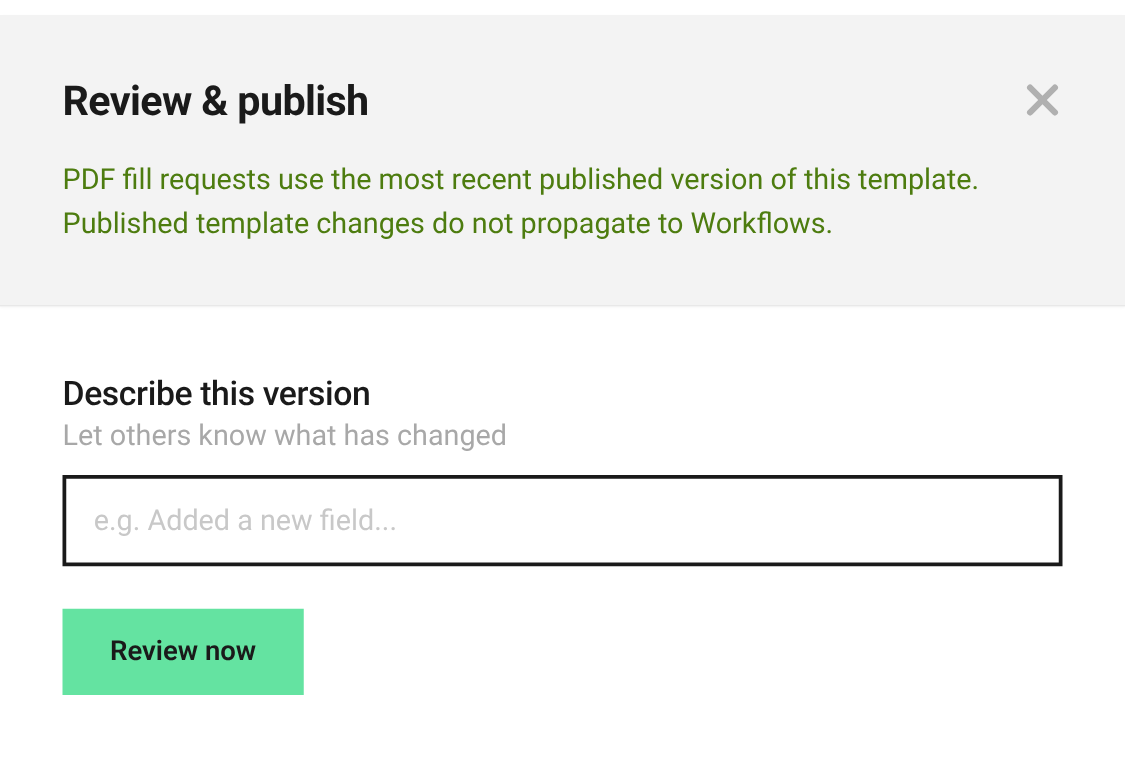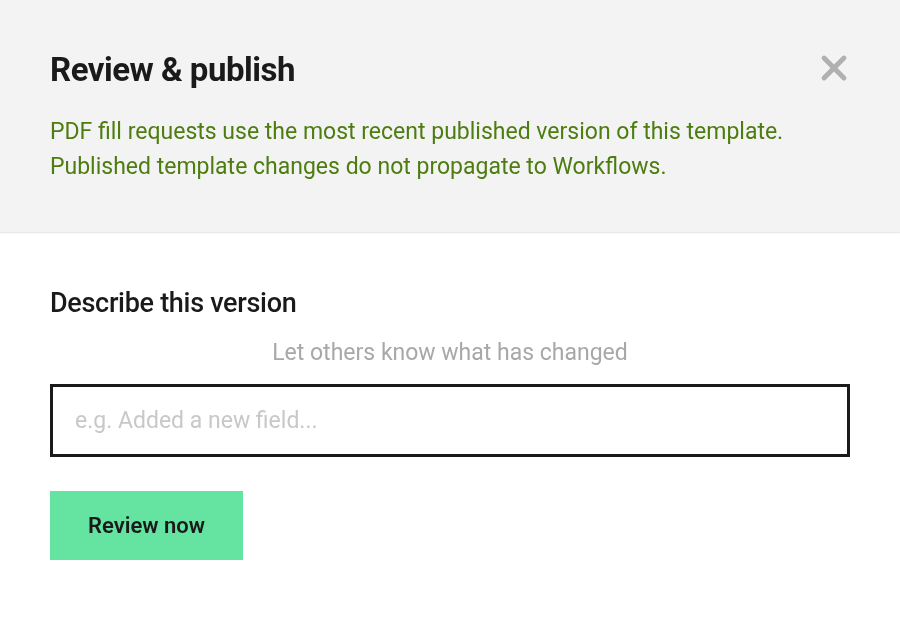--- a/index.html
+++ b/index.html
@@ -13,20 +13,21 @@
       height: 618px;
       background: #ffffff;
       overflow: hidden;
     }
     .header-section {
       background: #f3f3f3;
       padding: 50px 50px 48px 50px;
       border-bottom: 1px solid #e8e8e8;
       box-shadow: 0 1px 2px rgba(0,0,0,0.03);
       position: relative;
+      margin-top: 12px;
     }
     .title {
       font-size: 33px;
       font-weight: 700;
       color: #1a1a1a;
       margin-bottom: 26px;
       letter-spacing: -0.5px;
     }
     .description {
       font-size: 23px;
@@ -53,28 +54,27 @@
       height: 34px;
     }
     .body-section {
       background: #ffffff;
       padding: 54px 50px 50px 50px;
     }
     .field-label {
       font-size: 27px;
       font-weight: 500;
       color: #1a1a1a;
-      margin-bottom: 20px;
+      margin-bottom: 4px;
       letter-spacing: -0.3px;
     }
     .field-helper {
       font-size: 23px;
       color: #a8a8a8;
       margin-bottom: 18px;
-      text-align: center;
     }
     .text-input {
       width: 100%;
       border: 3px solid #1a1a1a;
       padding: 20px 22px;
       font-size: 23px;
       font-family: inherit;
       color: #0c4a6e;
       outline: none;
       background: #ffffff;

